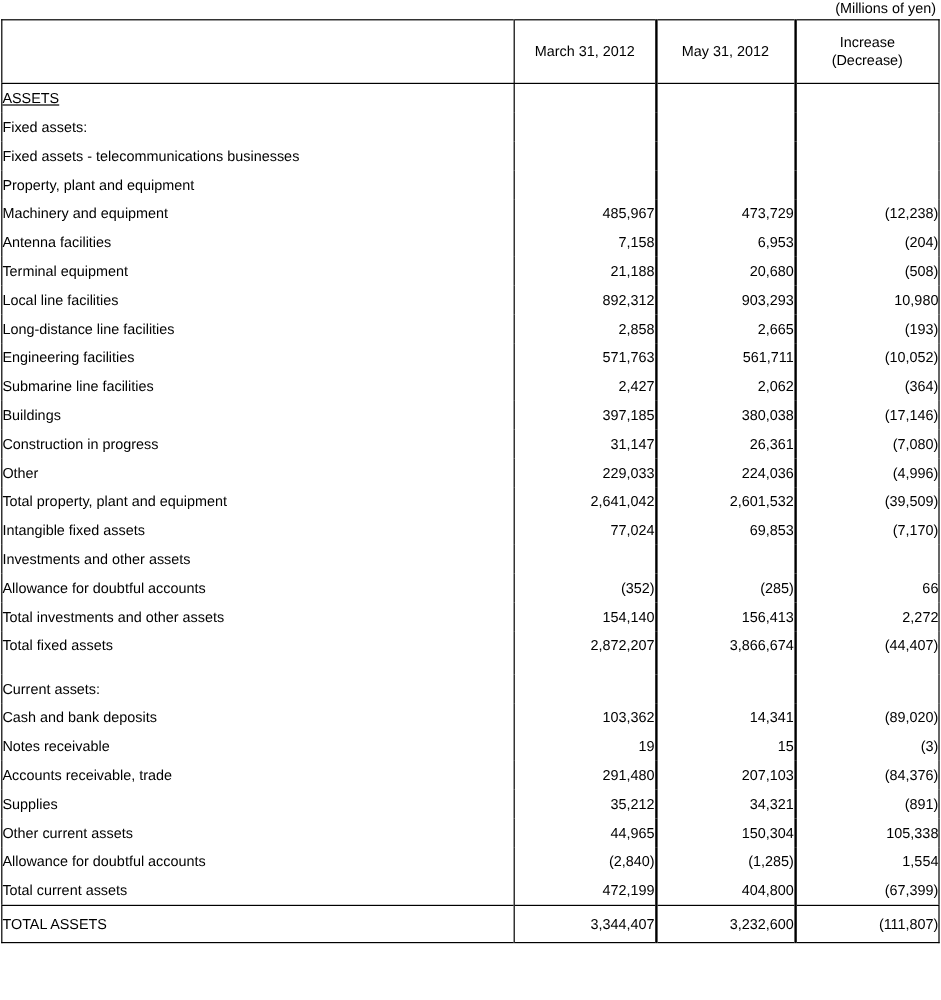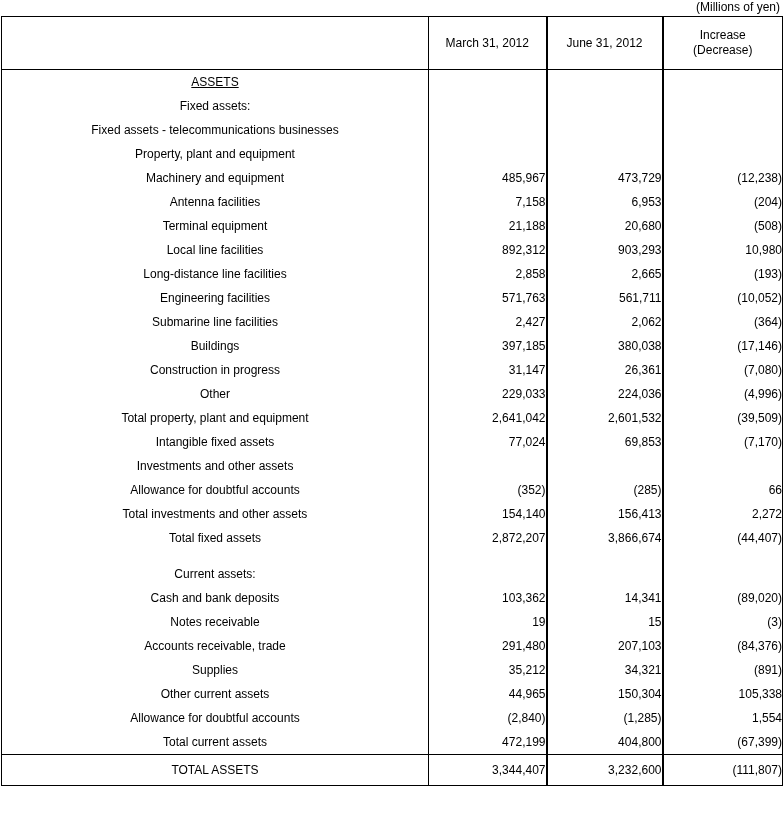--- a/index.html
+++ b/index.html
@@ -62,21 +62,21 @@
     font-size: 12px;
     line-height: 15px;
   }
   th.h-label { border-right: 1.2px solid #000; }
   th.h-prev  { border-right: 2.2px solid #000; }
   th.h-curr  { border-right: 2.2px solid #000; }
 
   
   tr.row td { height: 24px; }
   td.lbl {
-    text-align: center;
+    text-align: left;
     border-right: 1.2px solid #000;
     white-space: nowrap;
     padding-left: 4px;
   }
   td.num {
     text-align: right;
     padding-right: 9px;
     white-space: nowrap;
   }
   td.num.prev { border-right: 2.2px solid #000; margin-left: 23px; }
@@ -112,21 +112,21 @@
     <colgroup>
       <col class="c-label">
       <col class="c-prev">
       <col class="c-curr">
       <col class="c-delta">
     </colgroup>
     <thead>
       <tr class="head">
         <th class="h-label"></th>
         <th class="h-prev">March 31, 2012</th>
-        <th class="h-curr">June 31, 2012</th>
+        <th class="h-curr">May 31, 2012</th>
         <th class="h-delta">
           <span>Increase</span><br>
           <span>(Decrease)</span>
         </th>
       </tr>
     </thead>
     <tbody id="table-body">
       <tr class="row">
         <td class="lbl ind0">
           <span class="underline-text">ASSETS</span>

